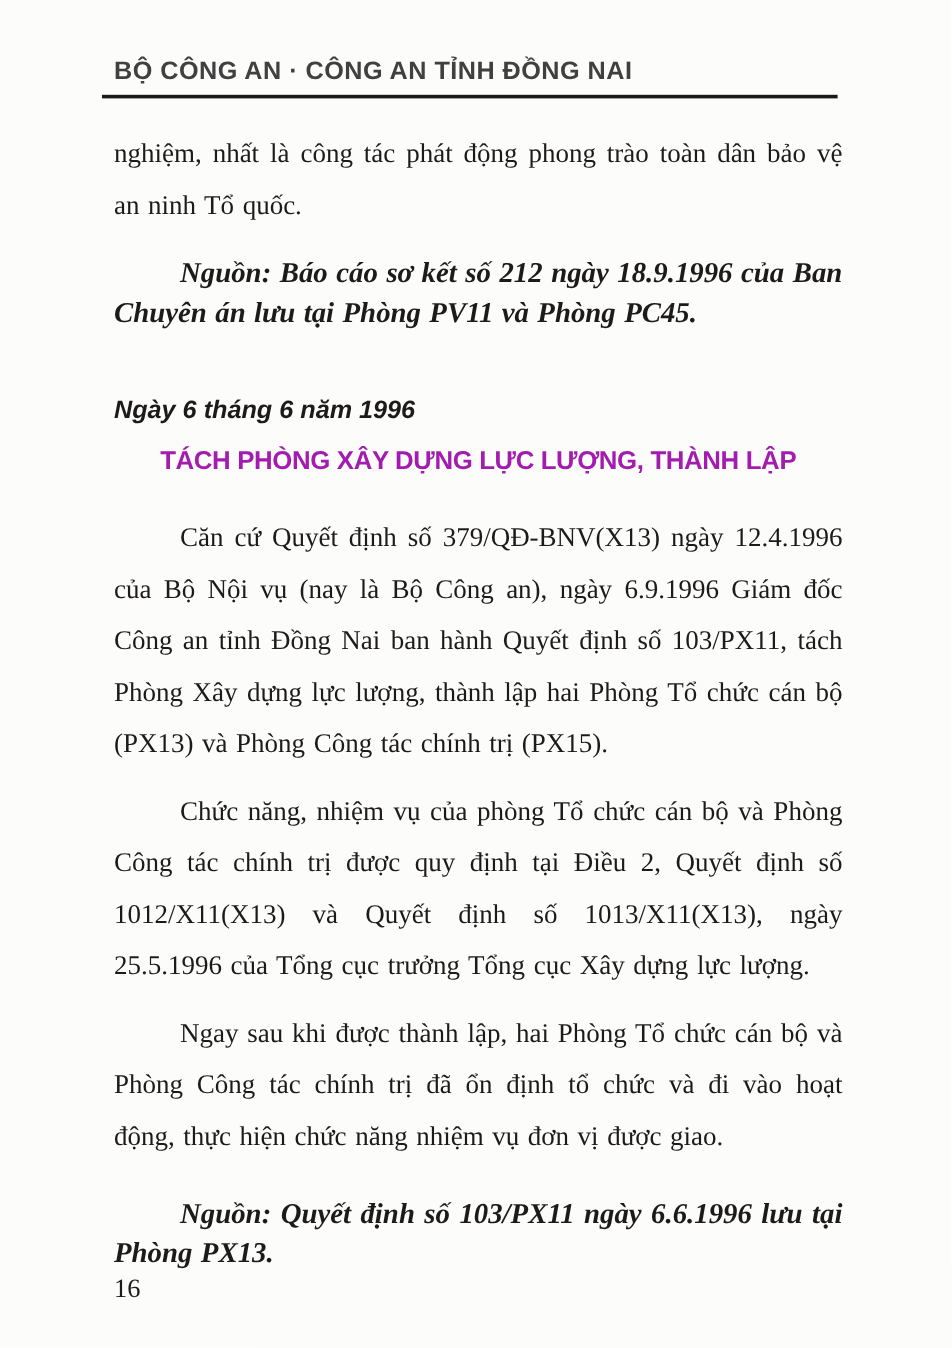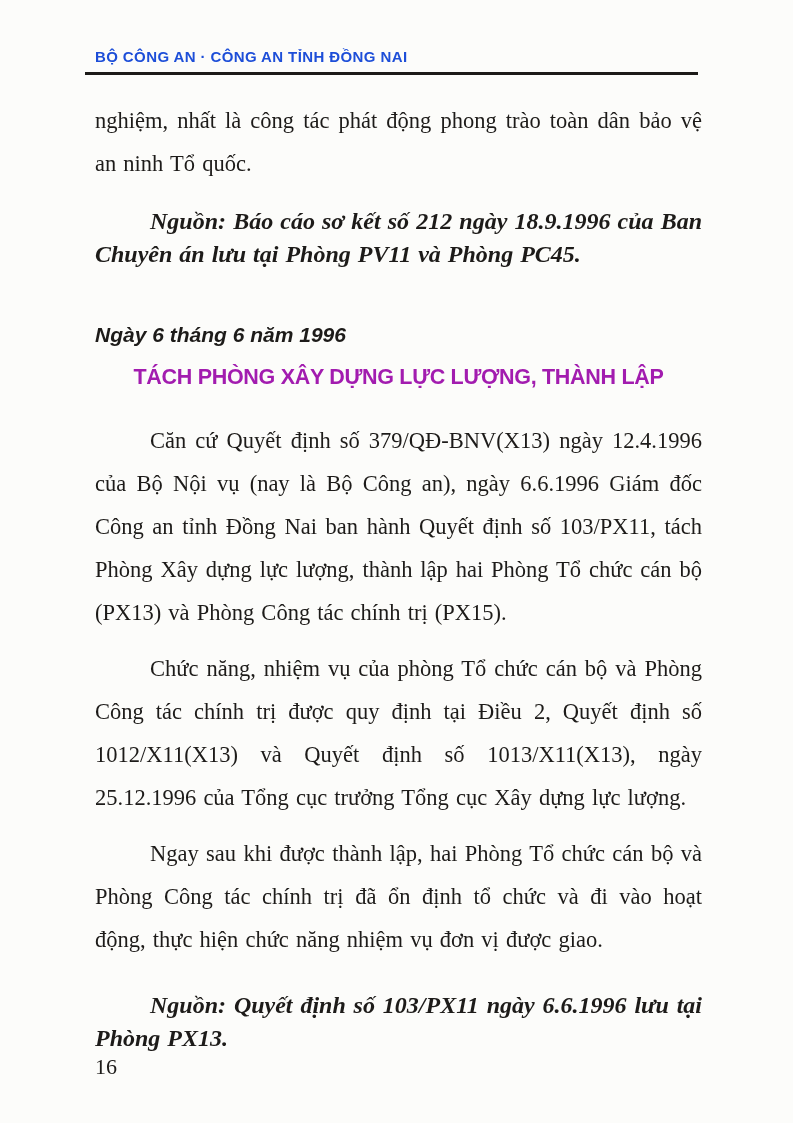--- a/index.html
+++ b/index.html
@@ -15,23 +15,23 @@
     background: #fcfcfa;
     color: #1d1b19;
     overflow: hidden;
     box-sizing: border-box;
     padding: 48px 91px 0 95px;
     font-family: "Liberation Serif", serif;
   }
   .running-header {
     font-family: "Liberation Sans", sans-serif;
     font-weight: bold;
-    font-size: 15px;
+    font-size: 21px;
     letter-spacing: 0.4px;
-    color: #1d4ed8;
+    color: #404040;
     white-space: nowrap;
   }
   .header-rule {
     height: 3px;
     background: #1c1a18;
     margin: 7px 0 0 -10px;
     width: 613px;
   }
   .body-text {
     font-size: 22.5px;
@@ -99,23 +99,23 @@
     <p class="body-text continuation">nghiệm, nhất là công tác phát động phong trào toàn dân bảo vệ an ninh Tổ quốc.</p>
 
     <p class="source-note">Nguồn: Báo cáo sơ kết số 212 ngày 18.9.1996 của Ban Chuyên án lưu tại Phòng PV11 và Phòng PC45.</p>
 
     <h3 class="date-heading">Ngày 6 tháng 6 năm 1996</h3>
 
     <h2 class="entry-title">
       <span>TÁCH PHÒNG XÂY DỰNG LỰC LƯỢNG, THÀNH LẬP</span><br>
     </h2>
 
-    <p class="body-text indented para-a">Căn cứ Quyết định số 379/QĐ-BNV(X13) ngày 12.4.1996 của Bộ Nội vụ (nay là Bộ Công an), ngày 6.6.1996 Giám đốc Công an tỉnh Đồng Nai ban hành Quyết định số 103/PX11, tách Phòng Xây dựng lực lượng, thành lập hai Phòng Tổ chức cán bộ (PX13) và Phòng Công tác chính trị (PX15).</p>
+    <p class="body-text indented para-a">Căn cứ Quyết định số 379/QĐ-BNV(X13) ngày 12.4.1996 của Bộ Nội vụ (nay là Bộ Công an), ngày 6.9.1996 Giám đốc Công an tỉnh Đồng Nai ban hành Quyết định số 103/PX11, tách Phòng Xây dựng lực lượng, thành lập hai Phòng Tổ chức cán bộ (PX13) và Phòng Công tác chính trị (PX15).</p>
 
-    <p class="body-text indented para-b">Chức năng, nhiệm vụ của phòng Tổ chức cán bộ và Phòng Công tác chính trị được quy định tại Điều 2, Quyết định số 1012/X11(X13) và Quyết định số 1013/X11(X13), ngày 25.12.1996 của Tổng cục trưởng Tổng cục Xây dựng lực lượng.</p>
+    <p class="body-text indented para-b">Chức năng, nhiệm vụ của phòng Tổ chức cán bộ và Phòng Công tác chính trị được quy định tại Điều 2, Quyết định số 1012/X11(X13) và Quyết định số 1013/X11(X13), ngày 25.5.1996 của Tổng cục trưởng Tổng cục Xây dựng lực lượng.</p>
 
     <p class="body-text indented para-c">Ngay sau khi được thành lập, hai Phòng Tổ chức cán bộ và Phòng Công tác chính trị đã ổn định tổ chức và đi vào hoạt động, thực hiện chức năng nhiệm vụ đơn vị được giao.</p>
 
     <p class="source-note source-final">Nguồn: Quyết định số 103/PX11 ngày 6.6.1996 lưu tại Phòng PX13.</p>
 
   </main>
 
   <footer>
     <div class="page-number">16</div>
   </footer>

